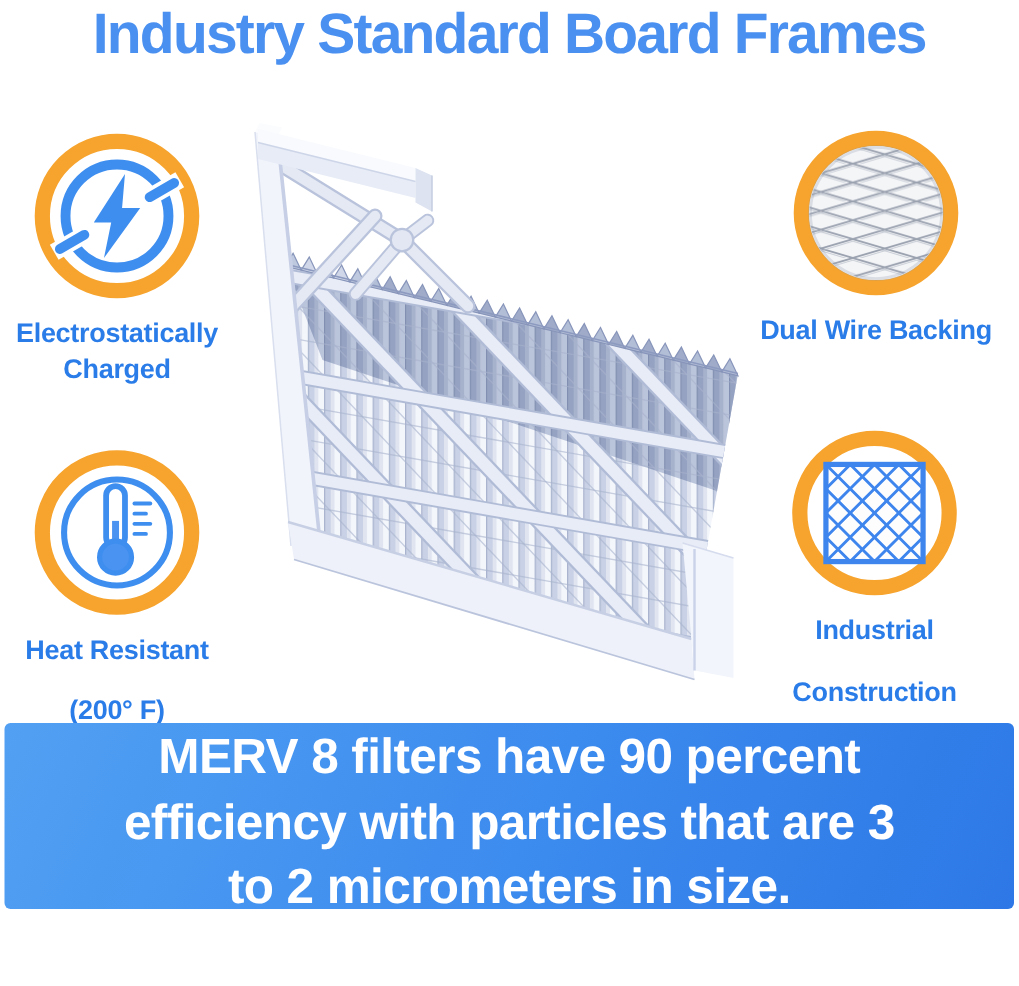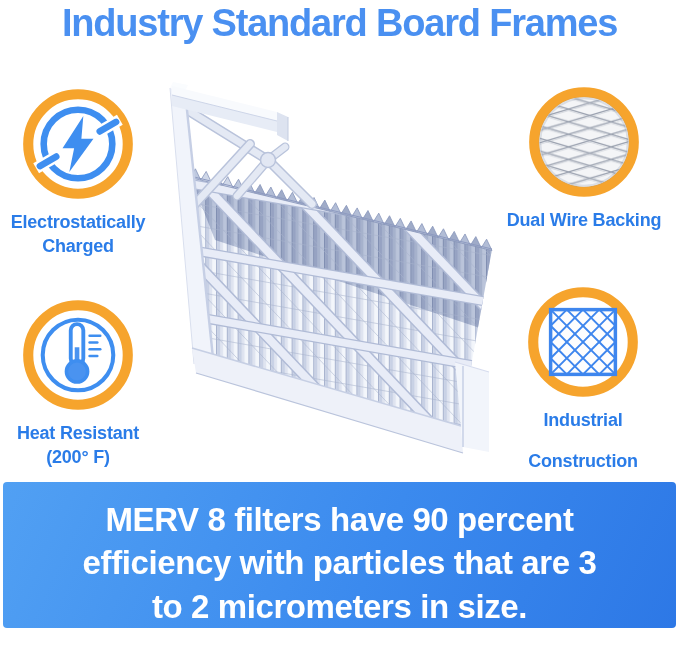--- a/index.html
+++ b/index.html
@@ -9,23 +9,23 @@
          font-size:38px;font-weight:700;color:#4a90f1;letter-spacing:-1.2px;line-height:46px;}
   .feature{position:absolute;width:200px;display:flex;flex-direction:column;align-items:center;}
   .feature .icon{width:116px;height:116px;display:block;}
   .feature .label{margin-top:9px;font-size:18px;font-weight:700;color:#2a7ce8;
          line-height:23.5px;text-align:right;white-space:nowrap;letter-spacing:-0.2px;}
   .f1{left:-22px;top:86px;}
   .f2{left:484px;top:84px;}
   .f3{left:-22px;top:297px;}
   .f4{left:483px;top:284px;}
   .filter-illustration{position:absolute;left:150px;top:70px;}
-  .banner{position:absolute;left:3px;top:482px;width:673px;height:146px;border-radius:4px;
+  .banner{position:absolute;left:3px;top:482px;width:673px;height:124px;border-radius:4px;
          background:linear-gradient(115deg,#51a0f3 0%,#3b8aee 55%,#2d78e6 100%);
-         display:flex;flex-direction:column;justify-content:flex-end;align-items:center;
+         display:flex;flex-direction:column;justify-content:flex-start;align-items:center;
          color:#ffffff;font-size:33px;font-weight:700;line-height:43.5px;
          letter-spacing:-0.4px;text-align:center;}
 </style>
 </head>
 <body>
 
 <div class="stage">
 
   <h1 class="page-title">Industry Standard Board Frames</h1>
 
@@ -64,21 +64,21 @@
       <circle cx="60" cy="60" r="36.5" fill="none" stroke="#3E8EF0" stroke-width="4.2"></circle>
       <rect x="52.5" y="28" width="13" height="42" rx="6.5" fill="#ffffff" stroke="#3E8EF0" stroke-width="4"></rect>
       <rect x="56.6" y="52" width="4.8" height="22" fill="#4A93F0"></rect>
       <circle cx="59" cy="77" r="11" fill="#4A93F0" stroke="#3E8EF0" stroke-width="3.6"></circle>
       <line x1="72" y1="40" x2="83" y2="40" stroke="#3E8EF0" stroke-width="2.6" stroke-linecap="round"></line>
       <line x1="72" y1="47" x2="80" y2="47" stroke="#3E8EF0" stroke-width="2.6" stroke-linecap="round"></line>
       <line x1="72" y1="54" x2="83" y2="54" stroke="#3E8EF0" stroke-width="2.6" stroke-linecap="round"></line>
       <line x1="72" y1="61" x2="80" y2="61" stroke="#3E8EF0" stroke-width="2.6" stroke-linecap="round"></line>
     </svg>
     <div class="label">Heat Resistant</div>
-    <div class="label" style="margin-top:0">(200° F)</div>
+    <div class="label" style="margin-top:16px">(200° F)</div>
   </div>
 
   <div class="feature f4">
     <svg class="icon" viewBox="0 0 120 120">
       <circle cx="60" cy="60" r="51.5" fill="none" stroke="#F6A42D" stroke-width="10.5"></circle>
       <rect x="26.5" y="26.5" width="67" height="67" fill="#fdfdfe" stroke="#3E86EE" stroke-width="3.6"></rect>
       <path d="M26.5,43.25 L43.25,26.5 M26.5,60 L60,26.5 M26.5,76.75 L76.75,26.5 M26.5,93.5 L93.5,26.5 M43.25,93.5 L93.5,43.25 M60,93.5 L93.5,60 M76.75,93.5 L93.5,76.75" stroke="#3E86EE" stroke-width="2" fill="none"></path>
       <path d="M76.75,26.5 L93.5,43.25 M60,26.5 L93.5,60 M43.25,26.5 L93.5,76.75 M26.5,26.5 L93.5,93.5 M26.5,43.25 L76.75,93.5 M26.5,60 L60,93.5 M26.5,76.75 L43.25,93.5" stroke="#3E86EE" stroke-width="2" fill="none"></path>
     </svg>
     <div class="label">Industrial</div>

